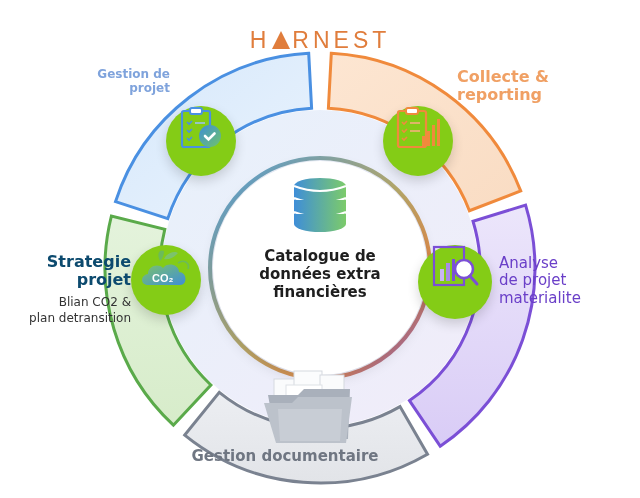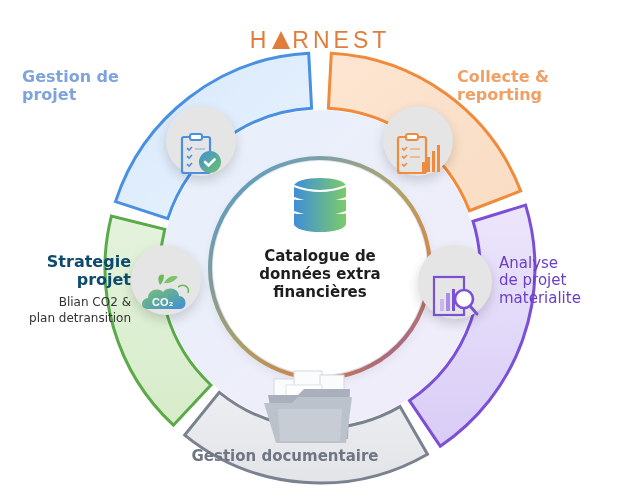--- a/index.html
+++ b/index.html
@@ -2,29 +2,29 @@
 <html><head>
 <meta charset="utf-8">
 <style>
   html, body { margin:0; padding:0; }
   body { width:640px; height:498px; background:#ffffff; position:relative; overflow:hidden; font-family:"DejaVu Sans", sans-serif; }
   .abs { position:absolute; }
   .logo { left:0; width:640px; top:27px; text-align:center; font-family:"Liberation Sans", sans-serif; font-size:23px; letter-spacing:4px; color:#e07d3c; font-weight:400; }
   .logo .tri { display:inline-block; width:0; height:0; border-left:9px solid transparent; border-right:9px solid transparent; border-bottom:18px solid #e07d3c; vertical-align:-1px; margin:0 2px; }
   .ring { left:0; top:0; width:640px; height:498px; }
   .label { font-weight:bold; line-height:1.15; }
-  .lbl-proj { left:22px; top:68px; width:125px; text-align:left; font-size:16px; color:#7fa3dc; }
+  .lbl-proj { left:45px; top:68px; width:125px; text-align:right; font-size:12px; color:#7fa3dc; }
   .lbl-coll { left:457px; top:68px; width:160px; text-align:left; font-size:16px; color:#f0a064; }
   .lbl-clim { left:0px; top:253px; width:131px; text-align:right; font-size:16px; color:#0c4a6e; }
   .lbl-clim-sub { left:0px; top:295px; width:131px; text-align:right; font-size:12px; color:#333; font-weight:normal; line-height:1.3; }
   .lbl-anal { left:499px; top:255px; width:140px; text-align:left; font-size:15px; color:#6a3fc8; font-weight:normal; line-height:1.15; }
   .lbl-doc { left:0; width:570px; top:448px; text-align:center; font-size:15px; color:#6f7682; }
   .center-circle { left:213px; top:161px; width:214px; height:214px; border-radius:50%; background:#fff; box-shadow:0 4px 14px rgba(0,0,0,0.12); }
   .center-text { left:233px; top:247px; width:174px; text-align:center; font-size:15px; font-weight:bold; color:#1e1e1e; line-height:1.2; }
-  .icon-bubble { border-radius:50%; background:#e5e5e5; box-shadow:0 5px 12px rgba(0,0,0,0.16); display:flex; align-items:flex-end; justify-content:center; }
+  .icon-bubble { border-radius:50%; background:#84cc16; box-shadow:0 5px 12px rgba(0,0,0,0.16); display:flex; align-items:flex-start; justify-content:center; }
 </style>
 </head>
 <body>
 
 <div class="abs logo"><span>H</span><span class="tri"></span><span>RNEST</span></div>
 
 <svg class="abs ring" viewBox="0 0 640 498" xmlns="http://www.w3.org/2000/svg">
   <defs>
     <linearGradient id="gBlue" x1="0" y1="0" x2="1" y2="1">
         <stop offset="0" stop-color="#d6e8fb"></stop>

